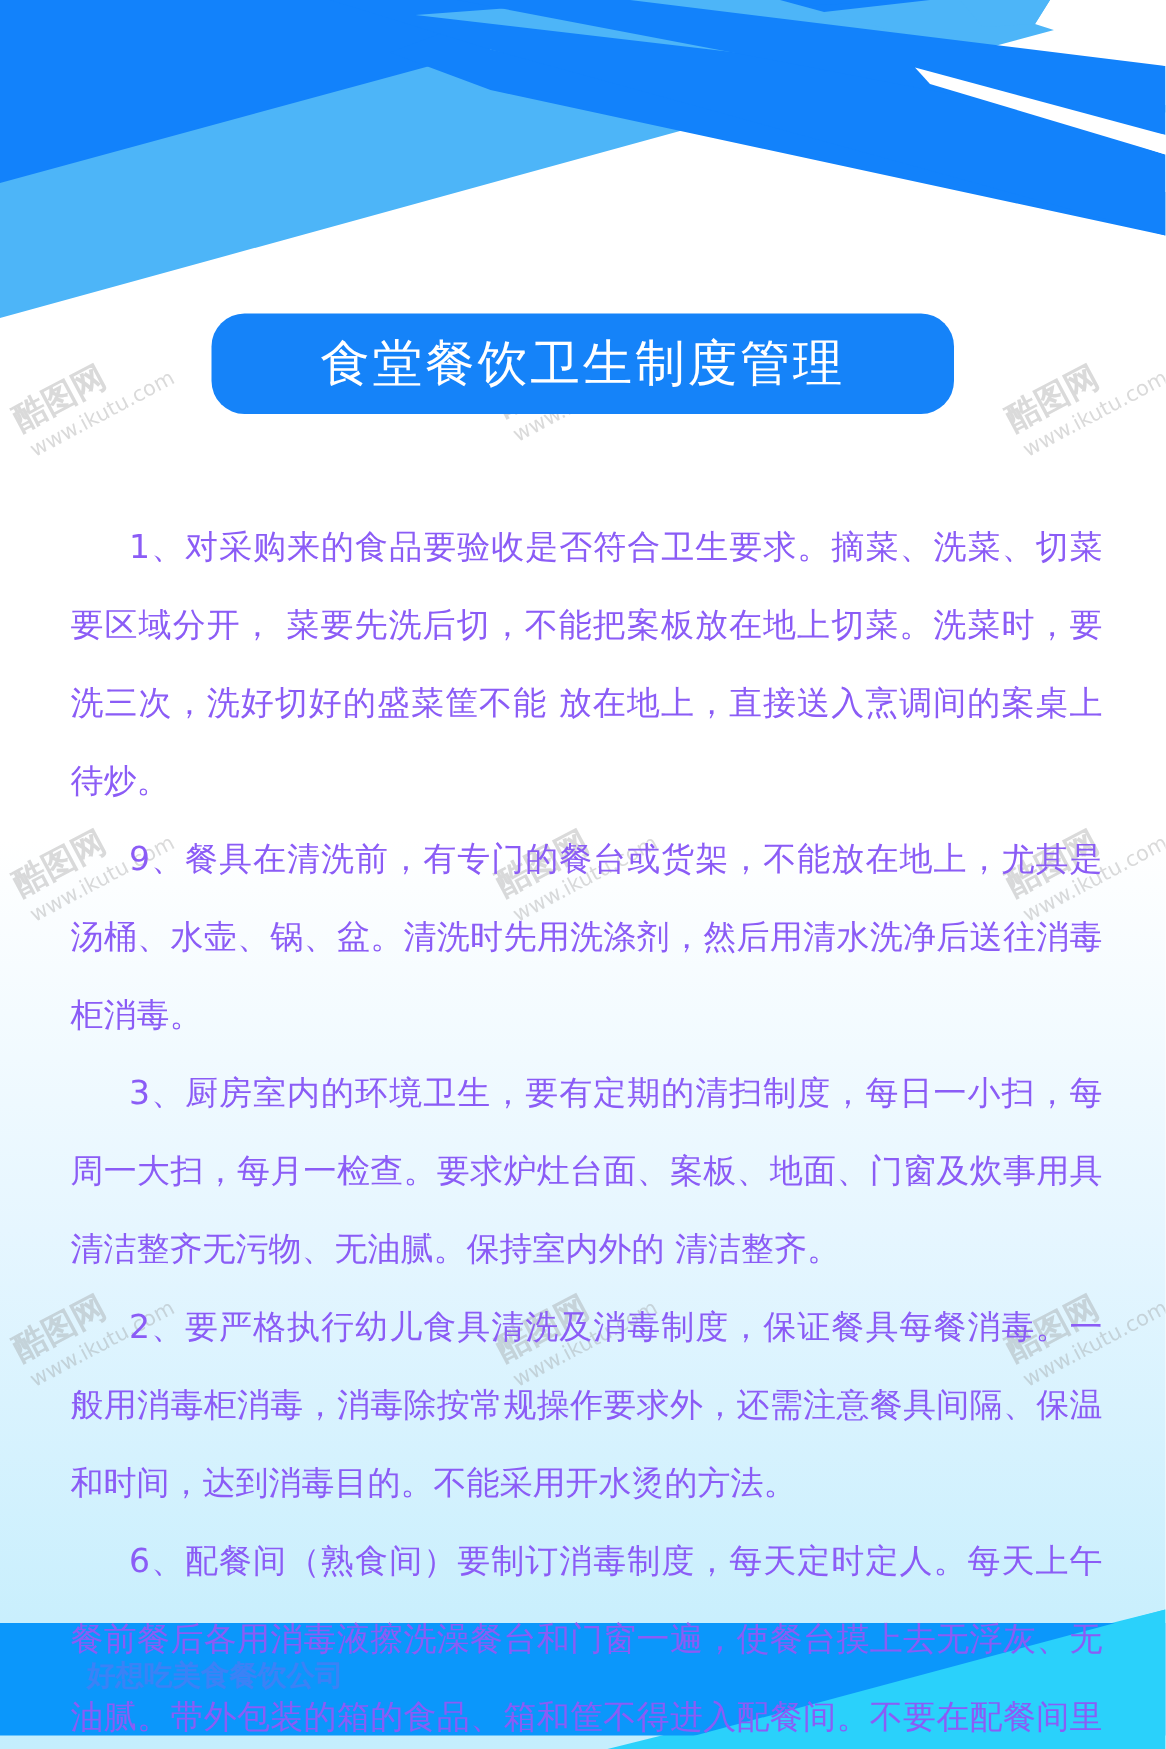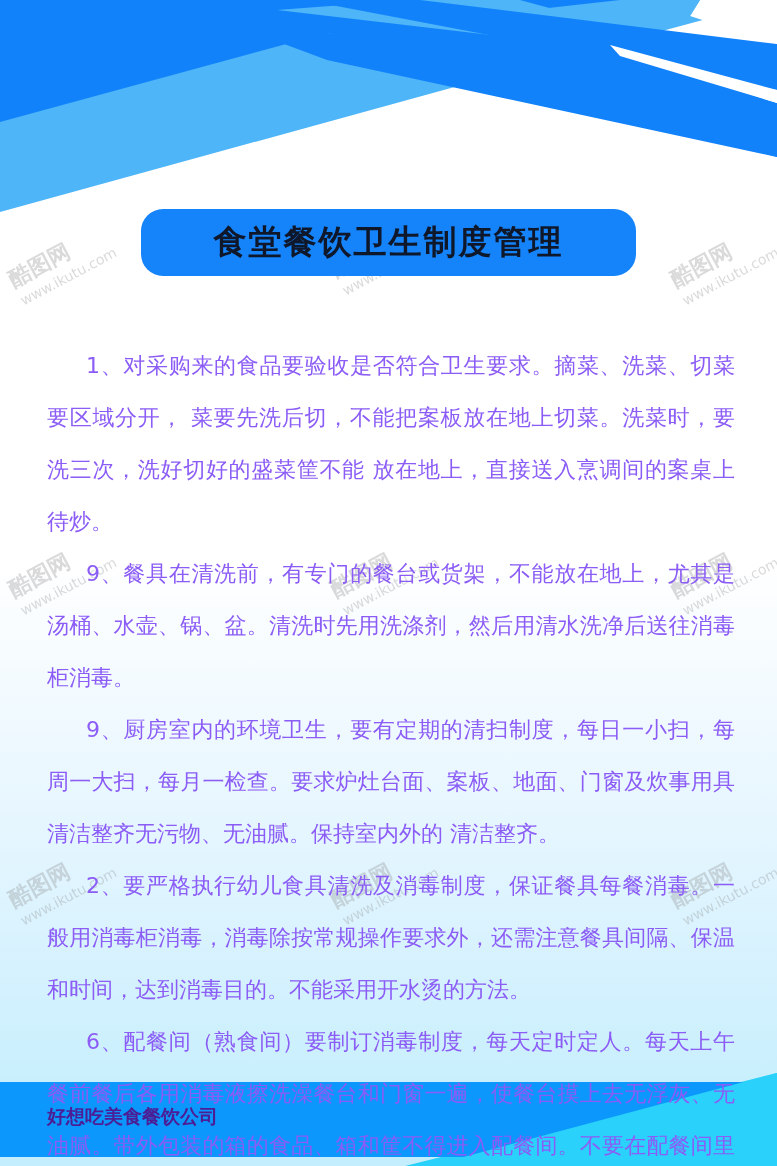--- a/index.html
+++ b/index.html
@@ -8,34 +8,34 @@
       font-family: "DejaVu Sans", "Liberation Sans", sans-serif;
       background: linear-gradient(to bottom, #ffffff 0px, #ffffff 560px, #e6f6ff 820px, #c9effd 1080px, #c4eefd 1166px);
     }
     .bg-shapes { position: absolute; left: 0; top: 0; width: 777px; height: 1166px; }
     .title-pill {
       position: absolute; left: 141px; top: 209px; width: 495px; height: 67px;
       background: #1583f9; border-radius: 22px;
       display: flex; align-items: center; justify-content: center;
     }
     .title-text {
-      color: #0f172a; font-size: 33px; font-weight: bold; letter-spacing: 2px;
+      color: #ffffff; font-size: 33px; font-weight: normal; letter-spacing: 2px;
     }
     .content {
       position: absolute; left: 47px; top: 340px; width: 688px;
       color: #8b5cf6; font-size: 22px; line-height: 52px;
     }
     .para { margin: 0; text-indent: 39px; text-align: justify; }
     .footer-bar {
       position: absolute; left: 0; top: 1082px; width: 777px; height: 75px;
       background: #0b97fb;
     }
     .footer-text {
-      position: absolute; left: 47px; top: 1104px;
-      color: #4c1d95; font-size: 19px; font-weight: bold;
+      position: absolute; left: 58px; top: 1104px;
+      color: #3b82f6; font-size: 19px; font-weight: bold;
     }
     .watermark {
       position: absolute; color: rgba(150,150,150,0.35); font-size: 22px; font-weight: bold;
       transform: rotate(-28deg); white-space: nowrap; pointer-events: none;
     }
     .watermark small { display: block; font-size: 14px; font-weight: normal; }
   </style>
 </head>
 <body>
 
@@ -75,18 +75,18 @@
 <div class="watermark" style="left:330px;top:860px;"><span>酷图网</span><small>www.ikutu.com</small></div>
 <div class="watermark" style="left:670px;top:860px;"><span>酷图网</span><small>www.ikutu.com</small></div>
 
 <div class="title-pill">
   <span class="title-text">食堂餐饮卫生制度管理</span>
 </div>
 
 <div class="content">
   <p class="para">1、对采购来的食品要验收是否符合卫生要求。摘菜、洗菜、切菜要区域分开， 菜要先洗后切，不能把案板放在地上切菜。洗菜时，要洗三次，洗好切好的盛菜筐不能 放在地上，直接送入烹调间的案桌上待炒。</p>
   <p class="para">9、餐具在清洗前，有专门的餐台或货架，不能放在地上，尤其是汤桶、水壶、锅、盆。清洗时先用洗涤剂，然后用清水洗净后送往消毒柜消毒。</p>
-  <p class="para">9、厨房室内的环境卫生，要有定期的清扫制度，每日一小扫，每周一大扫，每月一检查。要求炉灶台面、案板、地面、门窗及炊事用具清洁整齐无污物、无油腻。保持室内外的 清洁整齐。</p>
+  <p class="para">3、厨房室内的环境卫生，要有定期的清扫制度，每日一小扫，每周一大扫，每月一检查。要求炉灶台面、案板、地面、门窗及炊事用具清洁整齐无污物、无油腻。保持室内外的 清洁整齐。</p>
   <p class="para">2、要严格执行幼儿食具清洗及消毒制度，保证餐具每餐消毒。一般用消毒柜消毒，消毒除按常规操作要求外，还需注意餐具间隔、保温和时间，达到消毒目的。不能采用开水烫的方法。</p>
   <p class="para">6、配餐间（熟食间）要制订消毒制度，每天定时定人。每天上午餐前餐后各用消毒液擦洗澡餐台和门窗一遍，使餐台摸上去无浮灰、无油腻。带外包装的箱的食品、箱和筐不得进入配餐间。不要在配餐间里更衣。</p>
 </div>
 
 <div class="footer-text">好想吃美食餐饮公司</div>
 
 </body></html>

